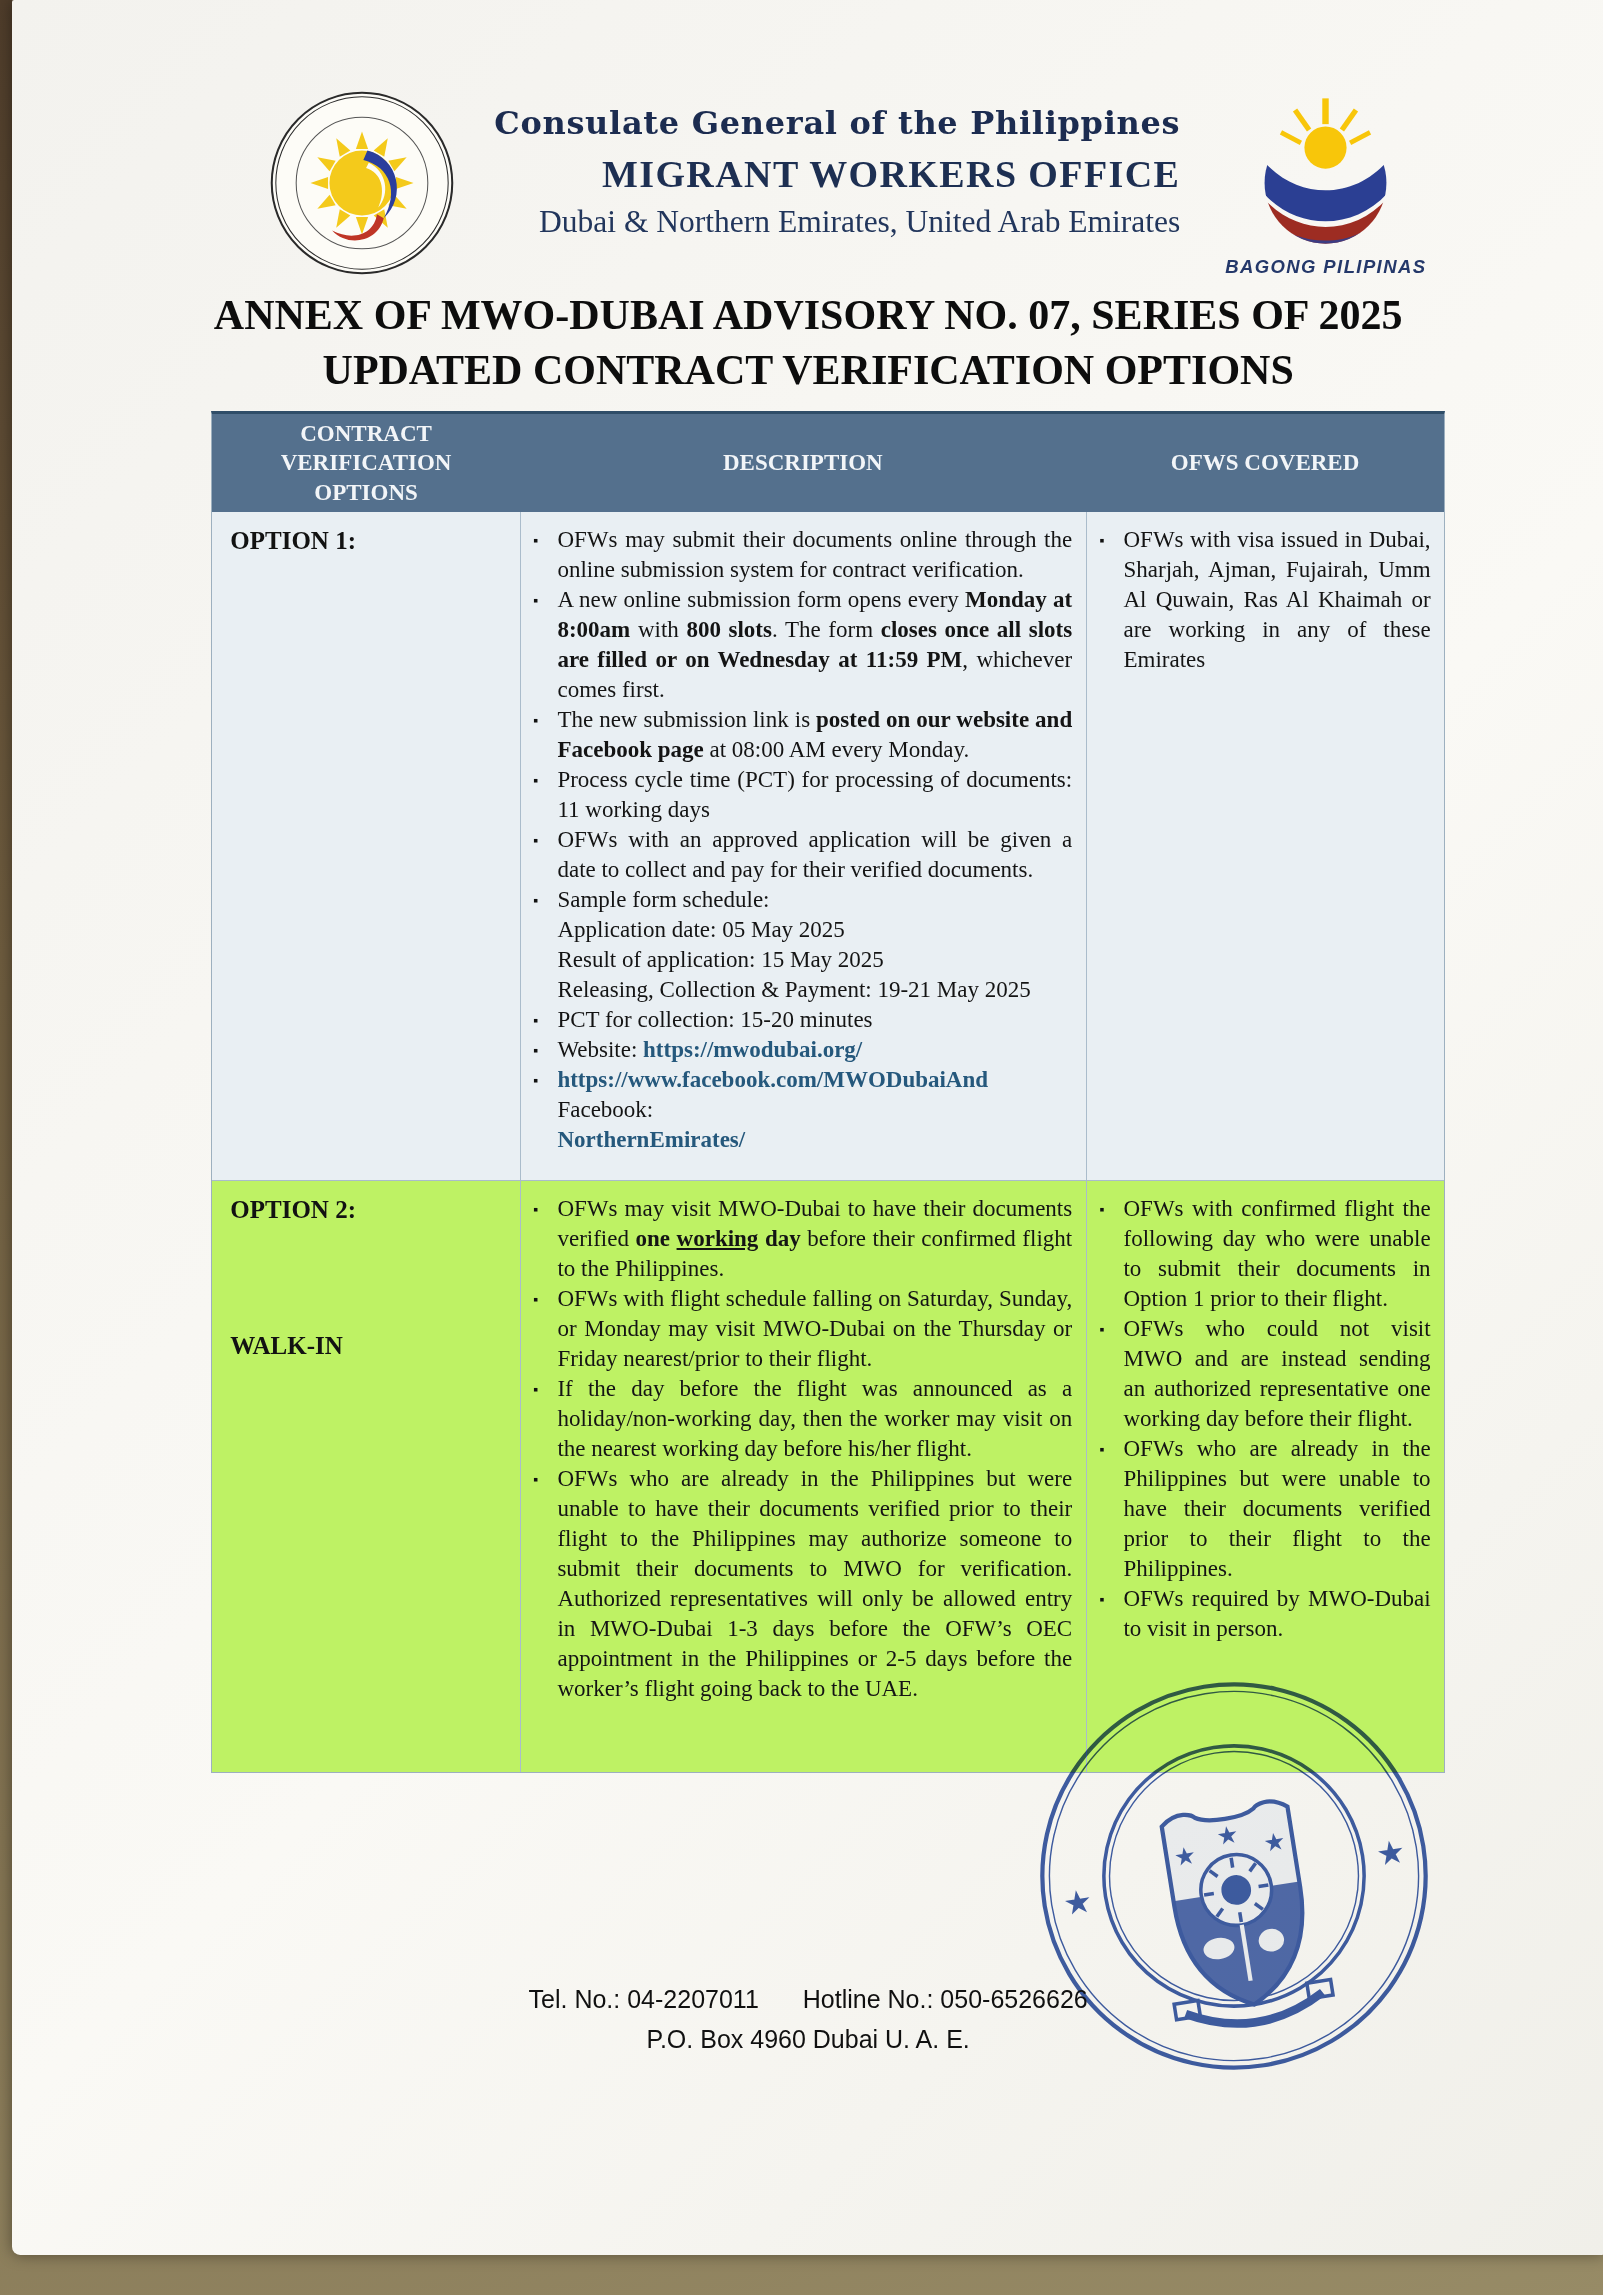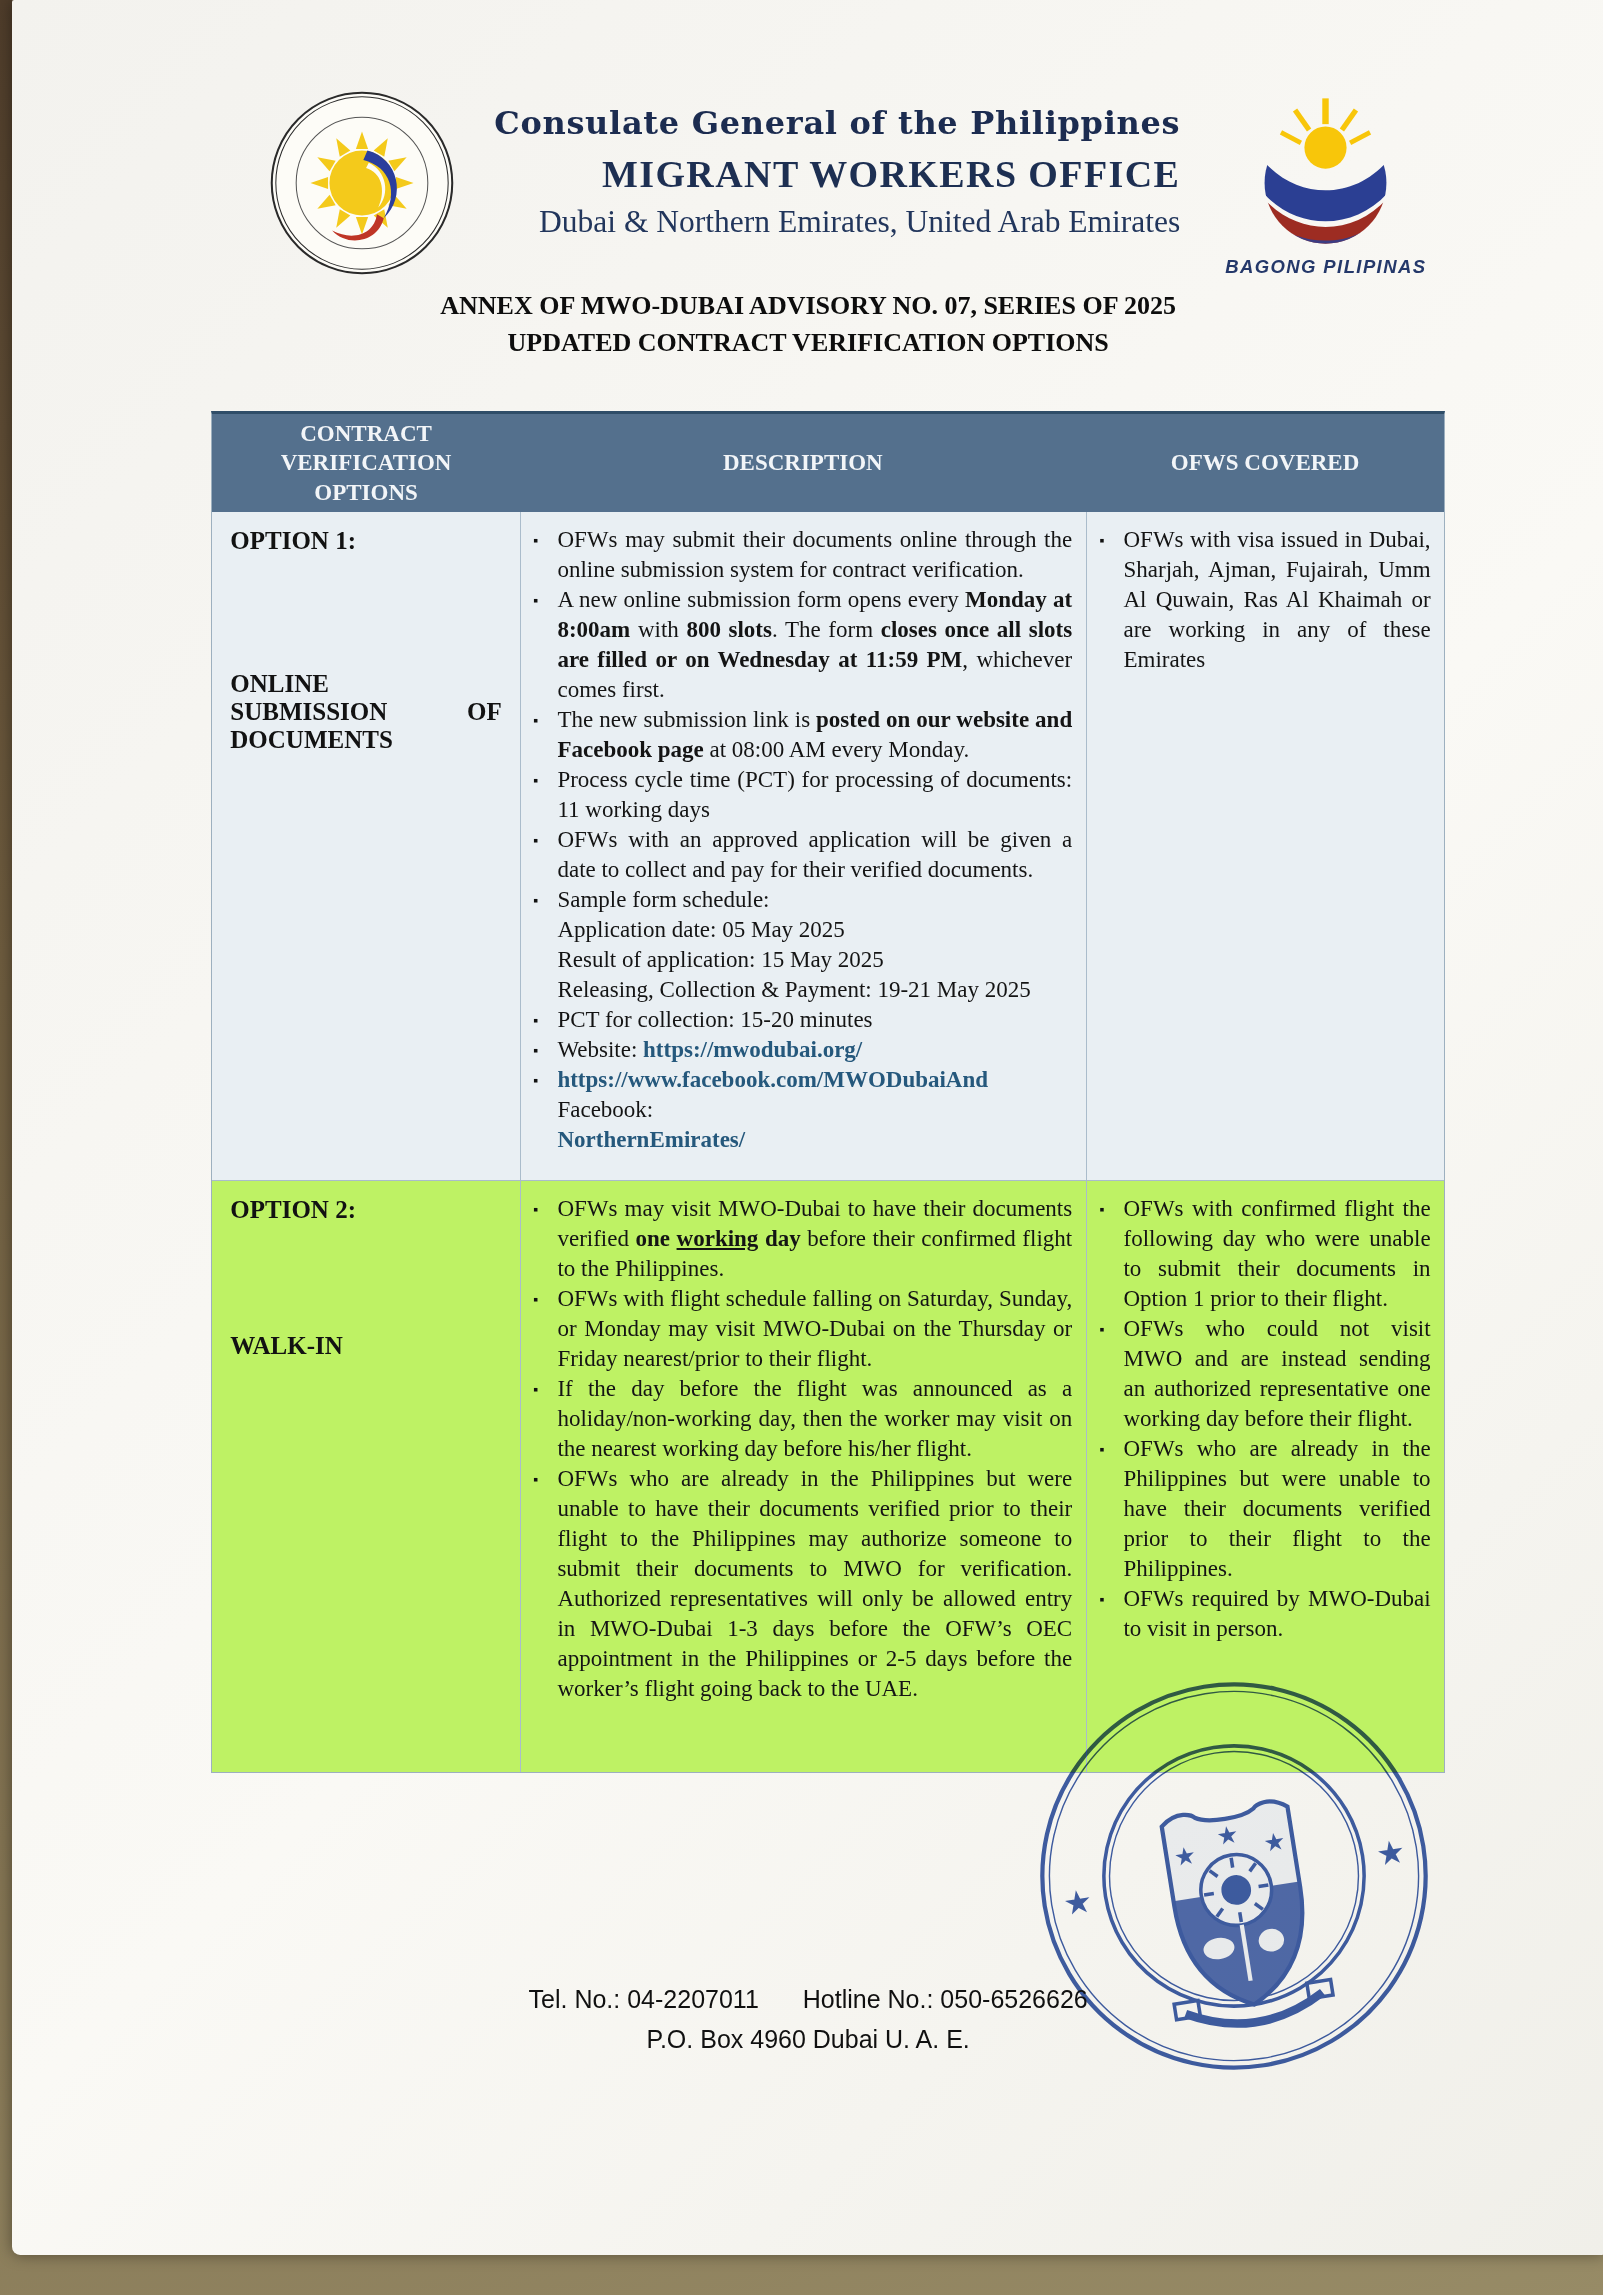--- a/index.html
+++ b/index.html
@@ -18,21 +18,21 @@
   .header-seal{position:absolute;left:255px;top:88px;width:190px;height:190px}
   .header-text{position:absolute;left:463px;top:104px;width:705px;text-align:right}
   .consulate{font-size:32px;font-weight:bold;color:#1c2c50;font-family:"DejaVu Serif",serif;letter-spacing:0.7px}
   .office{font-size:38px;font-weight:bold;color:#1d2f52;letter-spacing:1.4px;margin-top:9.6px}
   .location{font-size:31.5px;color:#22365c;margin-top:8.2px}
   .bagong{position:absolute;left:1204px;top:89px;width:219px;text-align:center}
   .bagong svg{width:205px;height:164px}
   .bagong-label{font-size:18.5px;font-weight:bold;font-style:italic;color:#24386a;letter-spacing:1.4px;margin-top:1.4px;font-family:"Liberation Sans",sans-serif}
   
   .doc-title{position:absolute;left:0;width:100%;top:291px;text-align:center;color:#0d0d0d}
-  .doc-title div{font-size:26px;font-weight:bold;letter-spacing:0px}
+  .doc-title div{font-size:42px;font-weight:bold;letter-spacing:0px}
   .doc-title .t2{margin-top:6.8px}
   
   *{box-sizing:border-box}
   .vtable{
     position:absolute;left:199px;top:411px;width:1234px;
     border:1.4px solid #9db0bf;border-top:3.4px solid #2f4d68;background:#fff;
   }
   .thead{display:flex;background:#54708d;color:#f2f5f8;min-height:82px}
   .th{display:flex;align-items:center;justify-content:center;text-align:center;
       font-weight:bold;font-size:23px;line-height:1.28;padding:5px 23px}
@@ -148,25 +148,20 @@
   <div class="vtable">
     <div class="thead">
       <div class="th col1">CONTRACT VERIFICATION OPTIONS</div>
       <div class="th col2">DESCRIPTION</div>
       <div class="th col3">OFWS COVERED</div>
     </div>
     <div id="table-rows">
         <div class="trow r0">
           <div class="cell c1">
             <div class="opt-heading">OPTION 1:</div>
-            <div class="opt-name">
-              <div class="oline">ONLINE</div>
-              <div class="oline">SUBMISSION OF</div>
-              <div class="oline">DOCUMENTS</div>
-            </div>
           </div>
           <div class="cell c2">
             <ul class="blist">
               <li class="bitem">
                 <span class="bmark">▪</span>
                 <div class="btext">
                   <div class="bline"><span>OFWs may submit their documents online through the online submission system for contract verification.</span></div>
                 </div>
               </li>
               <li class="bitem">

